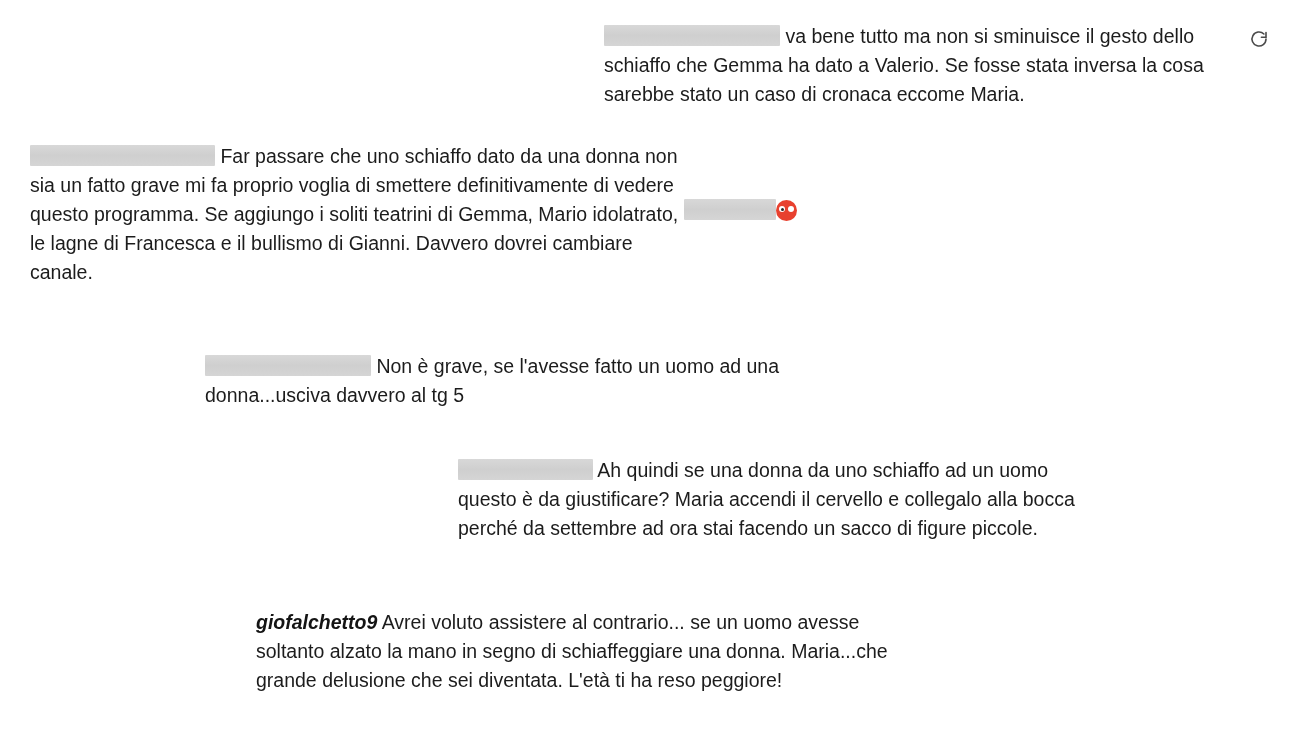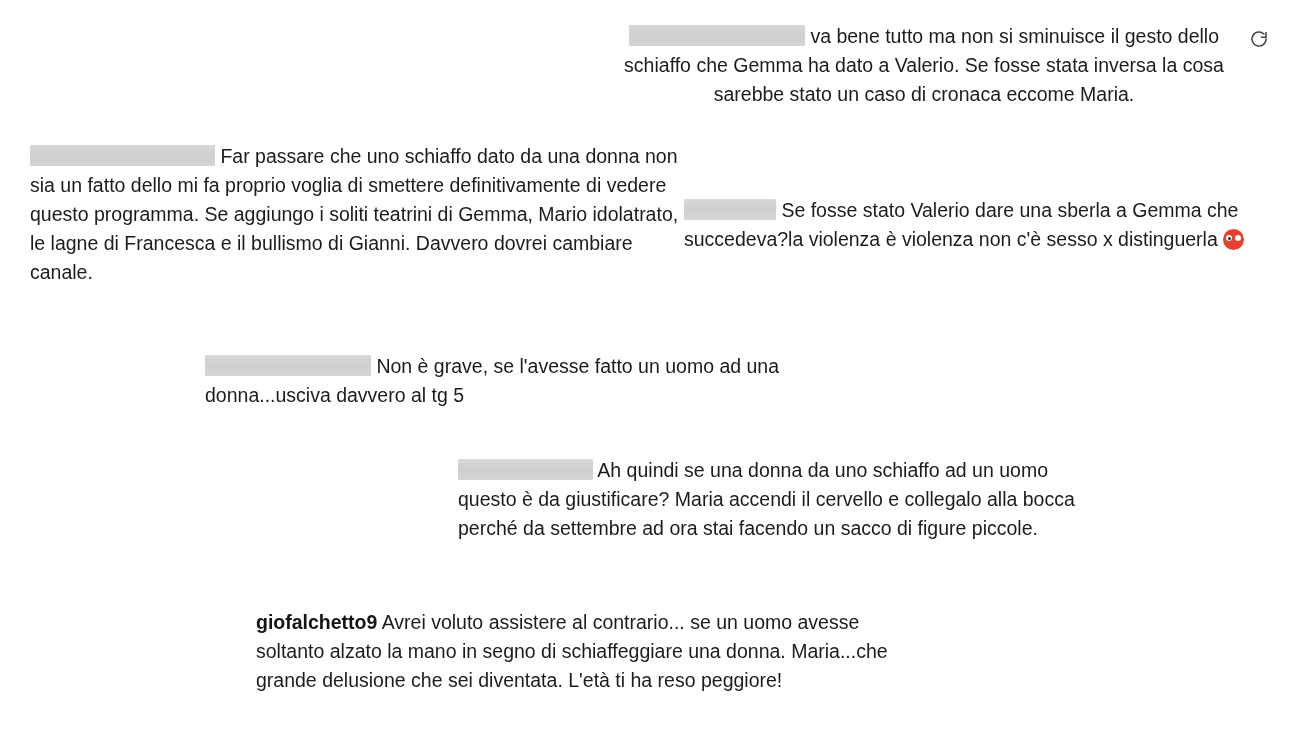--- a/index.html
+++ b/index.html
@@ -26,20 +26,21 @@
     vertical-align: middle;
     background: linear-gradient(180deg, #d8d8d8 0%, #cfcfcf 50%, #d5d5d5 100%);
     border-radius: 1px;
     height: 21px;
     position: relative;
     top: -2px;
   }
   .username {
     font-weight: bold;
     color: #141414;
+    font-style: italic;
   }
   .emoji {
     display: inline-block;
     width: 21px;
     height: 21px;
     border-radius: 50%;
     background: #e8412f;
     position: relative;
     vertical-align: middle;
     top: -1px;
@@ -60,21 +61,21 @@
     top: 8px;
     width: 3px;
     height: 3px;
     border-radius: 50%;
     background: #2a2a2a;
   }
   .emoji-pupil.l { left: 5px; }
   .emoji-pupil.r { right: 5px; }
 
   
-  #c1 { left: 604px; top: 22px; width: 640px; text-align: center; }
+  #c1 { left: 604px; top: 22px; width: 640px; }
   #c2 { left: 30px;  top: 142px; width: 650px; }
   #c3 { left: 684px; top: 196px; width: 600px; }
   #c4 { left: 205px; top: 352px; width: 680px; }
   #c5 { left: 418px; top: 456px; width: 640px; margin-left: 40px; }
   #c6 { left: 256px; top: 608px; width: 660px; }
 
   .refresh-icon {
     position: absolute;
     left: 1248px;
     top: 28px;
@@ -82,23 +83,23 @@
     height: 22px;
     color: #4a4a4a;
   }
   .refresh-icon svg { display: block; }
 </style>
 </head>
 <body>
 
 <div class="comment" id="c1"><span class="redaction" style="width:176px"></span><span> va bene tutto ma non si sminuisce il gesto dello schiaffo che Gemma ha dato a Valerio. Se fosse stata inversa la cosa sarebbe stato un caso di cronaca eccome Maria.</span></div>
 
-<div class="comment" id="c2"><span class="redaction" style="width:185px"></span><span> Far passare che uno schiaffo dato da una donna non sia un fatto dello mi fa proprio voglia di smettere definitivamente di vedere questo programma. Se aggiungo i soliti teatrini di Gemma, Mario idolatrato, le lagne di Francesca e il bullismo di Gianni. Davvero dovrei cambiare canale.</span></div>
+<div class="comment" id="c2"><span class="redaction" style="width:185px"></span><span> Far passare che uno schiaffo dato da una donna non sia un fatto grave mi fa proprio voglia di smettere definitivamente di vedere questo programma. Se aggiungo i soliti teatrini di Gemma, Mario idolatrato, le lagne di Francesca e il bullismo di Gianni. Davvero dovrei cambiare canale.</span></div>
 
-<div class="comment" id="c3"><span class="redaction" style="width:92px"></span><span> Se fosse stato Valerio dare una sberla a Gemma che succedeva?la violenza è violenza non c'è sesso x distinguerla </span><span class="emoji"><span class="emoji-pupil l"></span><span class="emoji-pupil r"></span></span></div>
+<div class="comment" id="c3"><span class="redaction" style="width:92px"></span><span class="emoji"><span class="emoji-pupil l"></span><span class="emoji-pupil r"></span></span></div>
 
 <div class="comment" id="c4"><span class="redaction" style="width:166px"></span><span> Non è grave, se l'avesse fatto un uomo ad una donna...usciva davvero al tg 5</span></div>
 
 <div class="comment" id="c5"><span class="redaction" style="width:135px"></span><span> Ah quindi se una donna da uno schiaffo ad un uomo questo è da giustificare? Maria accendi il cervello e collegalo alla bocca perché da settembre ad ora stai facendo un sacco di figure piccole.</span></div>
 
 <div class="comment" id="c6"><span class="username">giofalchetto9</span><span> Avrei voluto assistere al contrario... se un uomo avesse soltanto alzato la mano in segno di schiaffeggiare una donna. Maria...che grande delusione che sei diventata. L'età ti ha reso peggiore!</span></div>
 
 <div class="refresh-icon">
   <svg width="22" height="22" viewBox="0 0 22 22" fill="none" stroke="#4a4a4a" stroke-width="1.6" stroke-linecap="round">
     <path d="M18 11a7 7 0 1 1-2.1-5"></path>

